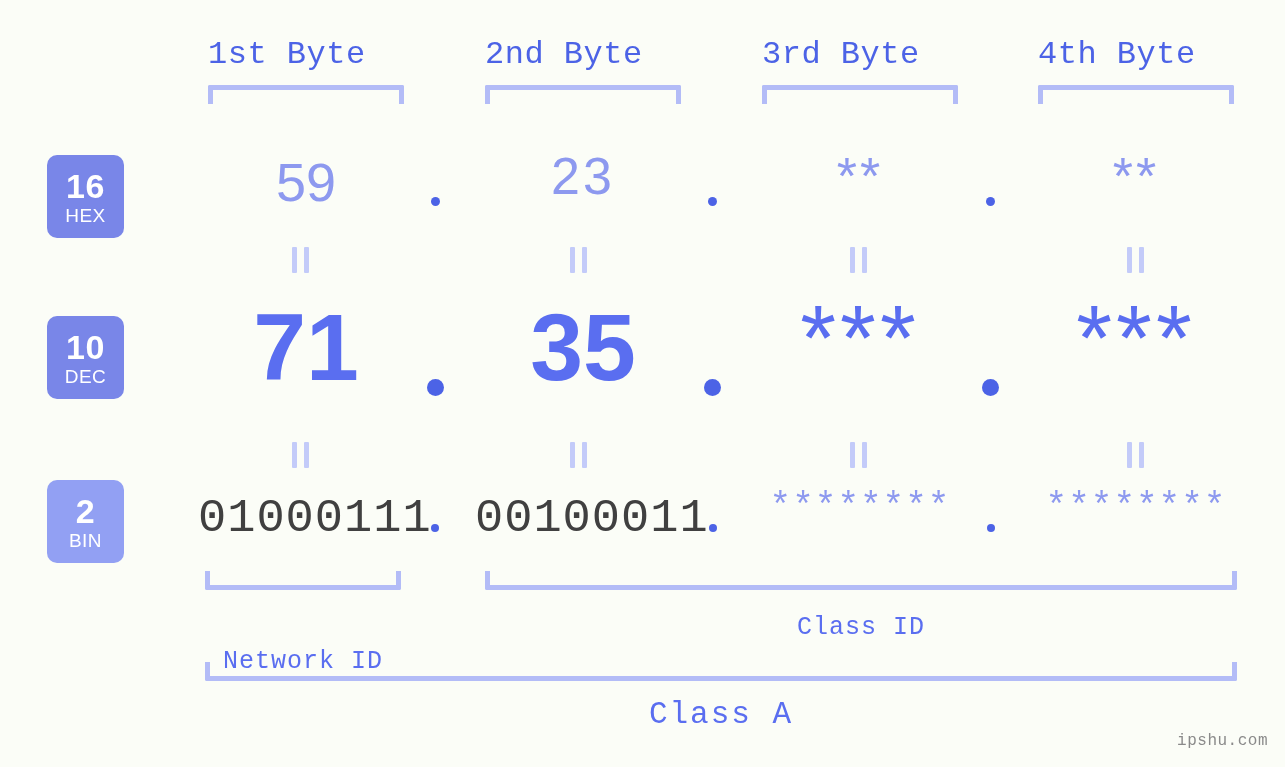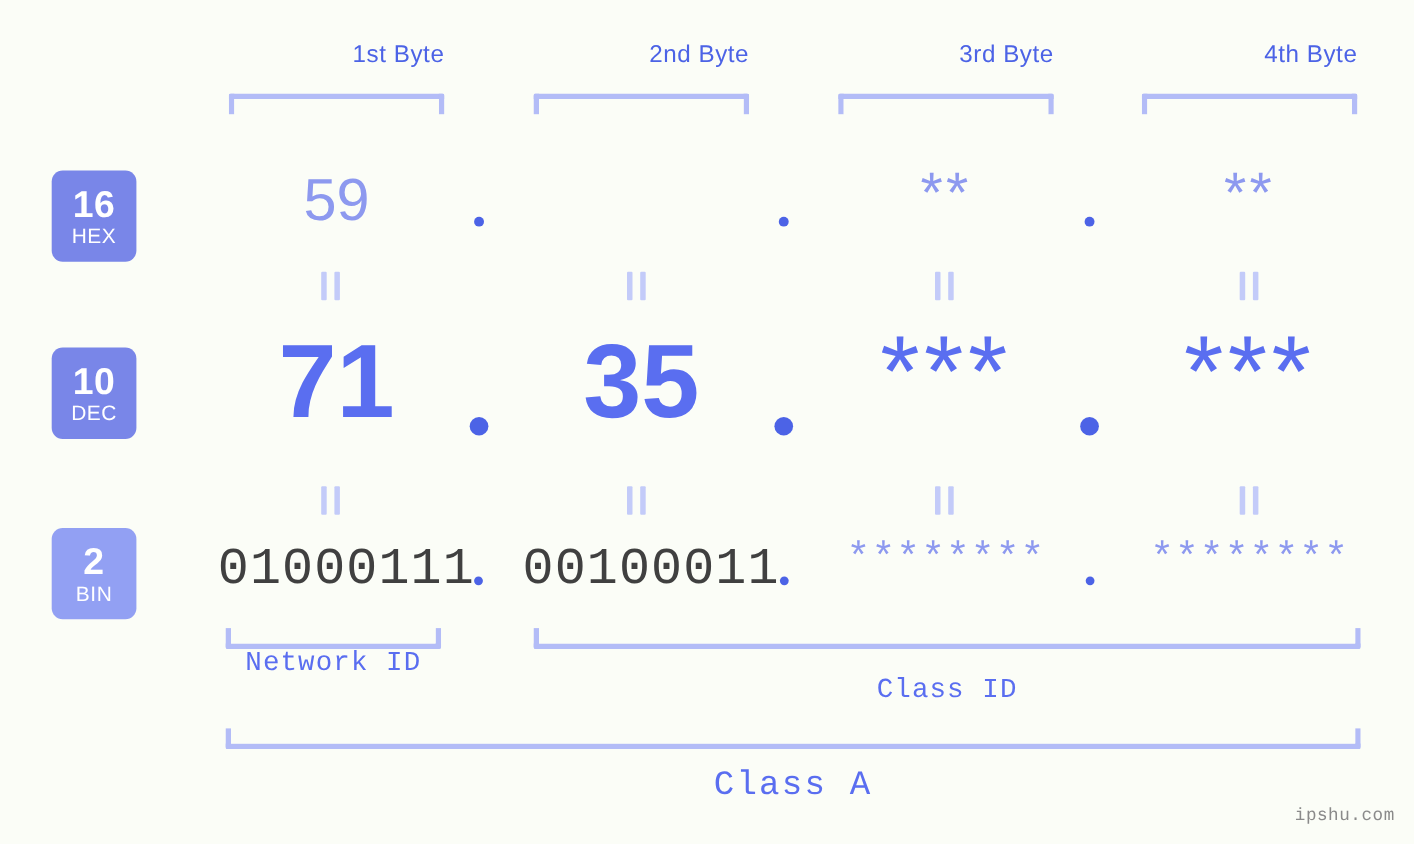--- a/index.html
+++ b/index.html
@@ -13,24 +13,24 @@
   .stage {
     position: relative;
     width: 1285px;
     height: 767px;
     background: #fbfdf7;
   }
 
   
   .byte-label {
     position: absolute;
-    text-align: right;
+    text-align: left;
     color: #4c63e6;
-    font-size: 22px;
-    font-family: Liberation Sans, sans-serif;
+    font-size: 32px;
+    font-family: Liberation Mono, monospace;
     letter-spacing: 0.5px;
     white-space: nowrap;
   }
 
   
   .bracket-down {
     position: absolute;
     height: 19px;
     border-top: 5px solid #b3bcf7;
     border-left: 5px solid #b3bcf7;
@@ -209,20 +209,21 @@
   <div class="badge badge-dec">
     <span class="num">10</span>
     <span class="nm">DEC</span>
   </div>
   <div class="badge badge-bin">
     <span class="num">2</span>
     <span class="nm">BIN</span>
   </div>
 
   <div class="cell hex-val" style="left:208px; width:196px;">59</div>
+  <div class="cell hex-ast" style="left:485px; width:196px;">23</div>
   <div class="cell hex-ast" style="left:762px; width:196px;">**</div>
   <div class="cell hex-ast" style="left:1038px; width:196px;">**</div>
 
   <div class="dot dot-hex" style="left:431px;"></div>
   <div class="dot dot-hex" style="left:708px;"></div>
   <div class="dot dot-hex" style="left:986px;"></div>
 
   <div class="eq" style="left:292px; top:247px;">
       <i></i>
       <i></i>
@@ -271,21 +272,21 @@
   <div class="cell bin-ast" style="left:752px; width:216px;">********</div>
   <div class="cell bin-ast" style="left:1028px; width:216px;">********</div>
 
   <div class="dot dot-bin" style="left:431px;"></div>
   <div class="dot dot-bin" style="left:709px;"></div>
   <div class="dot dot-bin" style="left:987px;"></div>
 
   <div class="bracket-up" style="left:205px; top:571px; width:196px;"></div>
   <div class="bracket-up" style="left:485px; top:571px; width:752px;"></div>
 
-  <div class="id-label" style="left:205px; top:588px; width:196px;">Network ID</div>
+  <div class="id-label" style="left:205px; top:647px; width:196px;">Network ID</div>
   <div class="id-label" style="left:485px; top:613px; width:752px;">Class ID</div>
 
   <div class="bracket-up" style="left:205px; top:662px; width:1032px;"></div>
   <div class="class-label" style="left:205px; top:697px; width:1032px;">Class A</div>
 
   <div class="watermark">ipshu.com</div>
 
 </div>
 
 </body></html>

